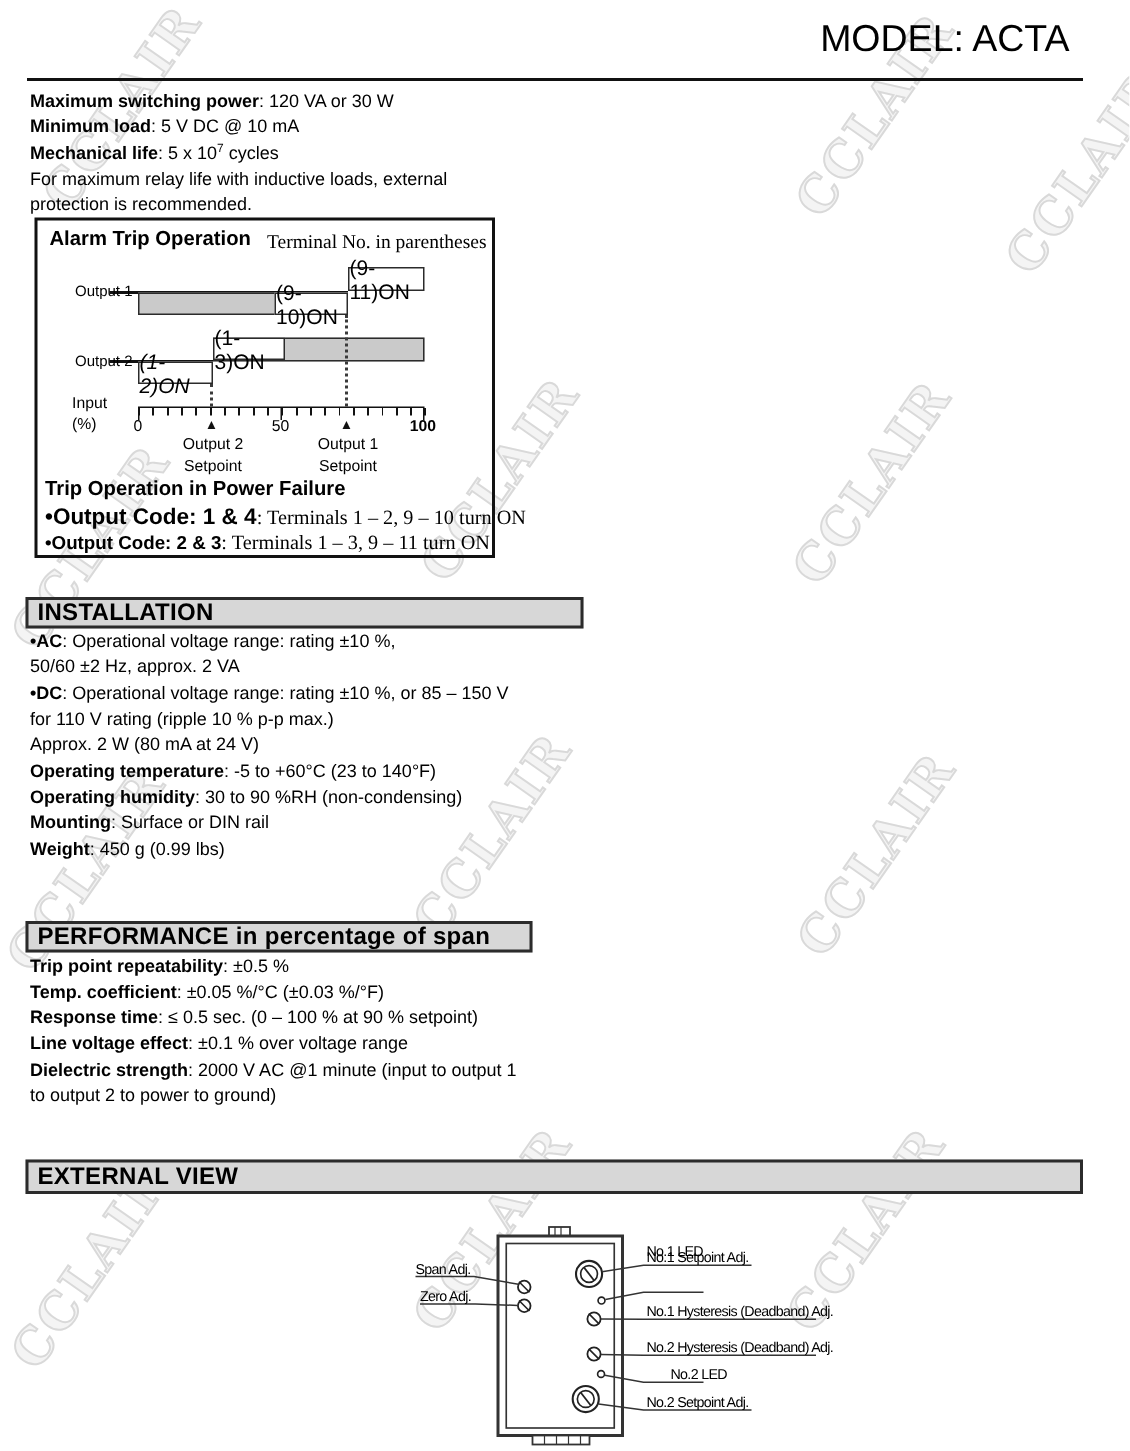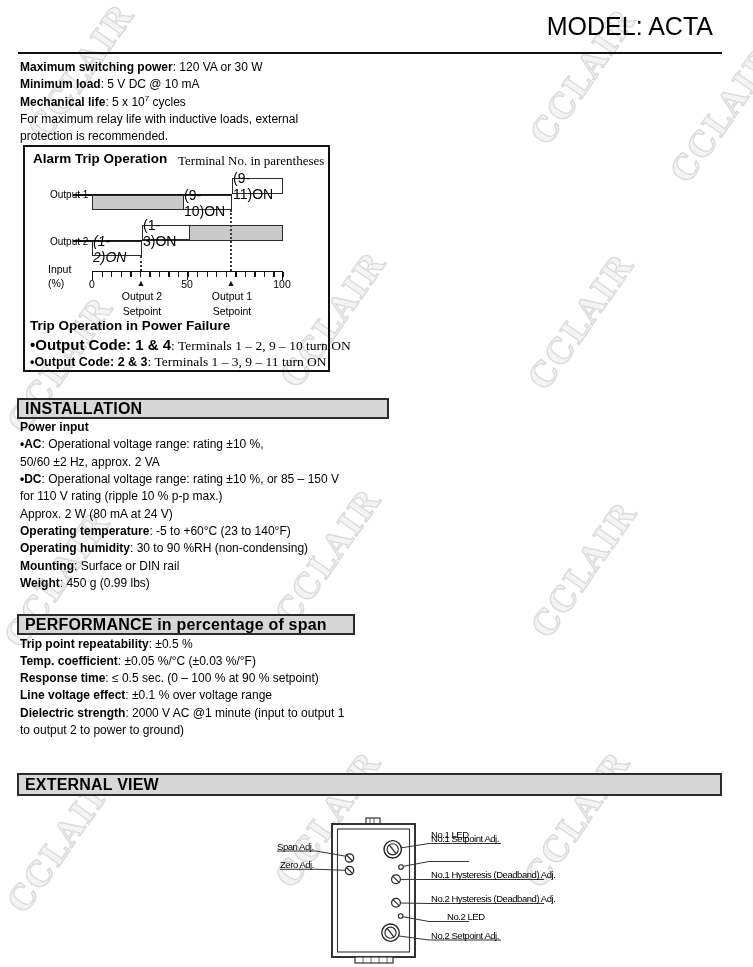--- a/index.html
+++ b/index.html
@@ -82,21 +82,21 @@
 
   <div class="lbl105" style="left:48px;top:263px;">Input</div>
   <div class="lbl105" style="left:48px;top:277px;">(%)</div>
   <div class="dline" style="left:92px;top:270.5px;width:191px;height:1.6px;"></div>
   <div class="ticks" style="left:92px;top:272px;width:192px;height:5px;"></div>
   <div class="dline" style="left:92px;top:272px;width:1.4px;height:8px;"></div>
   <div class="dline" style="left:187px;top:272px;width:1.4px;height:8px;"></div>
   <div class="dline" style="left:281.5px;top:272px;width:1.4px;height:8px;"></div>
   <div class="lbl105 ctr" style="left:84px;top:278px;width:16px;">0</div>
   <div class="lbl105 ctr" style="left:175px;top:278px;width:24px;">50</div>
-  <div class="lbl105 ctr" style="left:266px;top:278px;width:32px;">100</div>
+  <div class="lbl105 ctr" style="left:266px;top:278px;width:32px;font-weight:bold;">100</div>
 
   <div class="tri" style="left:136.5px;top:278px;">▲</div>
   <div class="tri" style="left:226.5px;top:278px;">▲</div>
   <div class="lbl105 ctr" style="left:106px;top:290px;width:72px;">
     <div>Output 2</div>
     <div style="margin-top:3px;">Setpoint</div>
   </div>
   <div class="lbl105 ctr" style="left:196px;top:290px;width:72px;">
     <div>Output 1</div>
     <div style="margin-top:3px;">Setpoint</div>
@@ -105,21 +105,20 @@
   <div class="abs b nw" style="left:30px;top:318px;font-size:13.5px;">Trip Operation in Power Failure</div>
   <div class="abs nw" style="left:30px;top:336px;font-size:13.5px;">
     <span class="b" style="font-size:15px;">•Output Code: 1 &amp; 4</span><span class="serif">: Terminals 1 – 2, 9 – 10 turn ON</span>
   </div>
   <div class="abs nw" style="left:30px;top:353.5px;font-size:13.5px;">
     <span class="b" style="font-size:12.5px;">•Output Code: 2 &amp; 3</span><span class="serif">: Terminals 1 – 3, 9 – 11 turn ON</span>
   </div>
 
   <div class="hdrbar" style="left:17px;top:398px;width:372px;height:21px;">INSTALLATION</div>
   <div class="tblock" style="left:20px;top:419px;">
-    <div class="b">Power input</div>
     <div><span class="b">•AC</span><span>: Operational voltage range: rating ±10 %,</span></div>
     <div><span>50/60 ±2 Hz, approx. 2 VA</span></div>
     <div><span class="b">•DC</span><span>: Operational voltage range: rating ±10 %, or 85 – 150 V</span></div>
     <div><span>for 110 V rating (ripple 10 % p-p max.)</span></div>
     <div><span>Approx. 2 W (80 mA at 24 V)</span></div>
     <div><span class="b">Operating temperature</span><span>: -5 to +60°C (23 to 140°F)</span></div>
     <div><span class="b">Operating humidity</span><span>: 30 to 90 %RH (non-condensing)</span></div>
     <div><span class="b">Mounting</span><span>: Surface or DIN rail</span></div>
     <div><span class="b">Weight</span><span>: 450 g (0.99 lbs)</span></div>
   </div>

